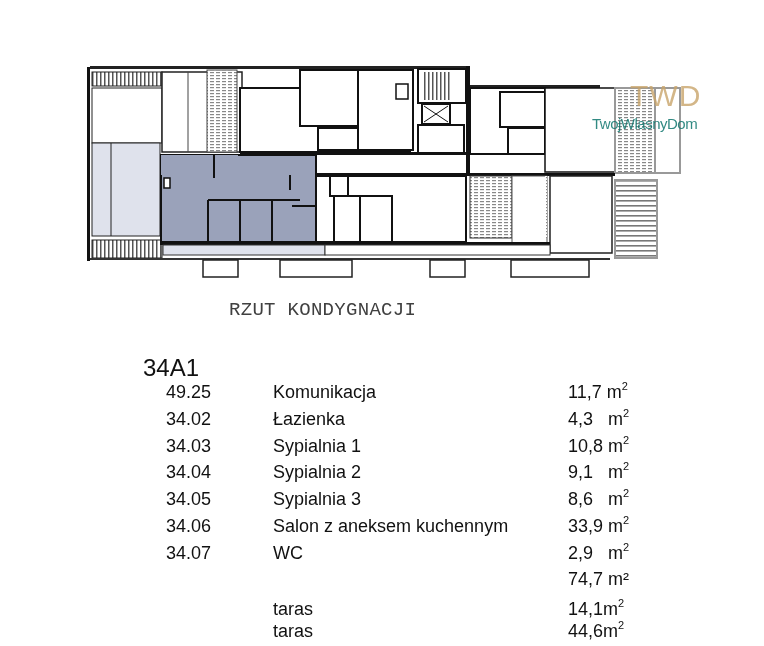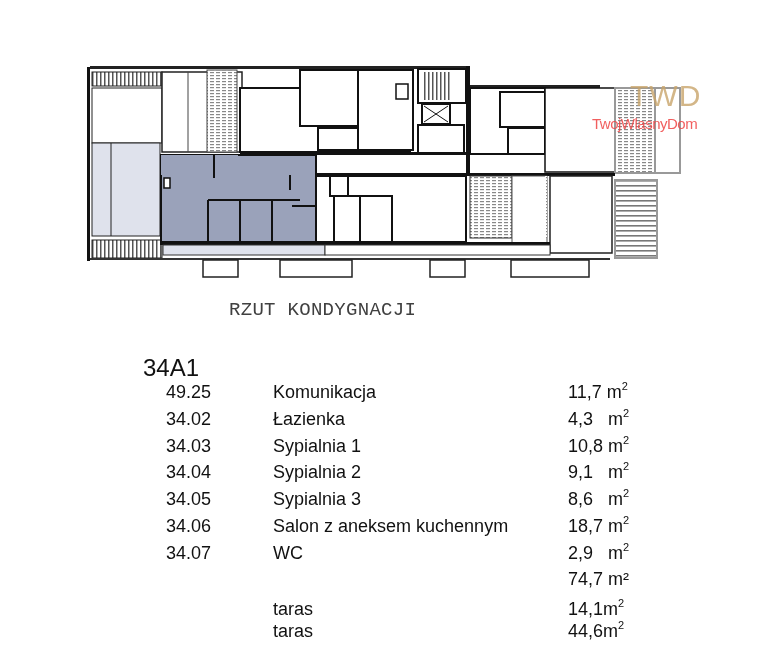--- a/index.html
+++ b/index.html
@@ -8,21 +8,21 @@
   .title { position: absolute; left: 229px; top: 299px; font-family: Liberation Mono, monospace; font-size: 19px; color: #404040; letter-spacing: 0.3px; }
   .unit-code { position: absolute; left: 143px; top: 354px; font-size: 24px; }
   .rows { position: absolute; left: 0; top: 0; }
   .row { position: absolute; height: 22px; font-size: 18px; line-height: 22px; white-space: nowrap; }
   .row .num { position: absolute; left: 166px; }
   .row .name { position: absolute; left: 273px; }
   .row .area { position: absolute; left: 568px; }
   sup { font-size: 11px; vertical-align: 8px; line-height: 0; }
   .logo { position: absolute; left: 592px; top: 83px; width: 130px; height: 55px; }
   .logo .big { position: absolute; left: 38px; top: -4px; font-size: 30px; color: #c9a56b; font-family: Liberation Sans, sans-serif; font-weight: 200; opacity: 0.8; letter-spacing: 1px; }
-  .logo .small { position: absolute; left: 0; top: 32px; font-size: 15px; color: #ef4444; opacity: 0.85; letter-spacing: -0.5px; text-align: center; }
+  .logo .small { position: absolute; left: 0; top: 32px; font-size: 15px; color: #0f766e; opacity: 0.85; letter-spacing: -0.5px; text-align: center; }
 </style>
 </head>
 <body>
 
 <div class="plan">
   <svg width="764" height="290" viewBox="0 0 764 290">
     <defs>
       <pattern id="hatchV" width="4" height="10" patternUnits="userSpaceOnUse">
         <rect width="4" height="10" fill="#fff"></rect>
         <rect x="0" y="0" width="1.5" height="10" fill="#555"></rect>
@@ -148,21 +148,21 @@
     <span class="area"><span>9,1</span>&nbsp;&nbsp;&nbsp;<span>m</span><sup>2</sup></span>
   </div>
   <div class="row" style="top:488px">
     <span class="num">34.05</span>
     <span class="name">Sypialnia 3</span>
     <span class="area"><span>8,6</span>&nbsp;&nbsp;&nbsp;<span>m</span><sup>2</sup></span>
   </div>
   <div class="row" style="top:515px">
     <span class="num">34.06</span>
     <span class="name">Salon z aneksem kuchennym</span>
-    <span class="area"><span>18,7</span> <span>m</span><sup>2</sup></span>
+    <span class="area"><span>33,9</span> <span>m</span><sup>2</sup></span>
   </div>
   <div class="row" style="top:542px">
     <span class="num">34.07</span>
     <span class="name">WC</span>
     <span class="area"><span>2,9</span>&nbsp;&nbsp;&nbsp;<span>m</span><sup>2</sup></span>
   </div>
   <div class="row" style="top:568px">
     <span class="area"><span>74,7</span> <span>m²</span></span>
   </div>
   <div class="row" style="top:598px">

